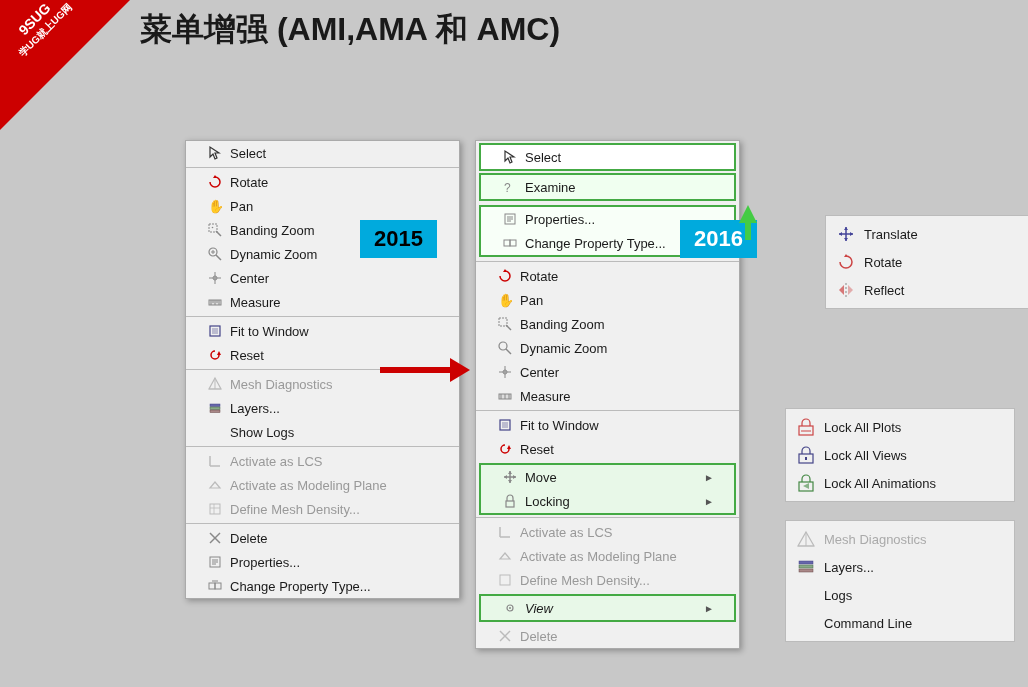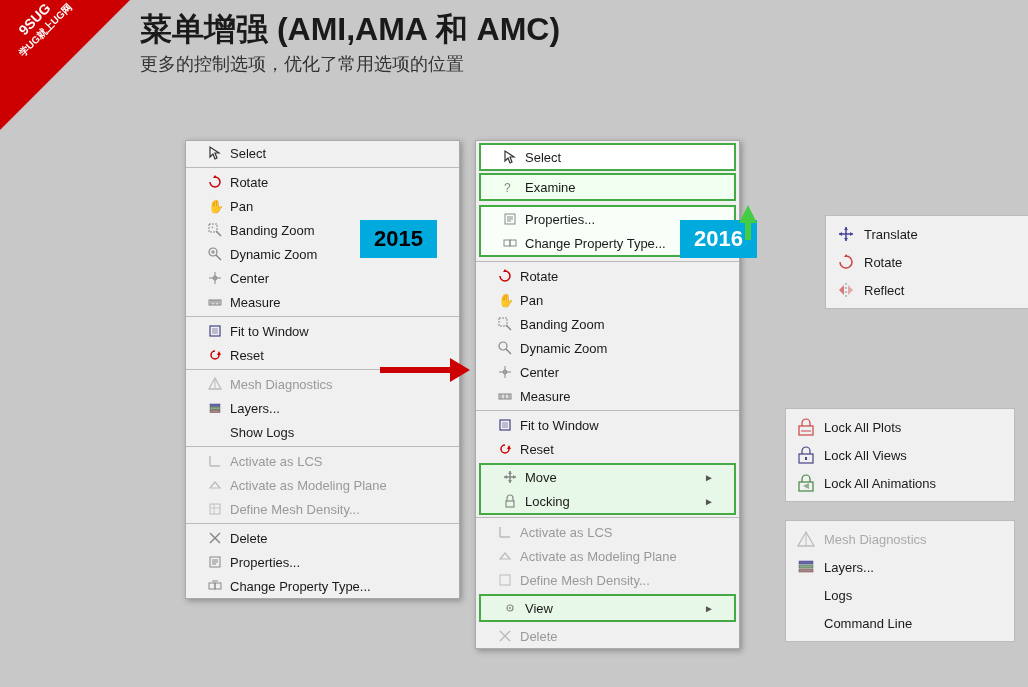--- a/index.html
+++ b/index.html
@@ -201,21 +201,20 @@
 <body>
 
 <div class="badge-triangle"></div>
 <div class="badge-text">
   <span class="badge-line1">9SUG</span>
   <span class="badge-line2">学UG就上UG网</span>
 </div>
 
 <div class="title-area">
   <div class="main-title">菜单增强 (AMI,AMA 和 AMC)</div>
-  <div class="sub-title">更多的控制选项，优化了常用选项的位置</div>
 </div>
 
 <div class="year-badge-2015">2015</div>
 <div class="year-badge-2016">2016</div>
 
 <div class="menu-2015">
 
   <div class="menu-item">
     <span class="icon">
       <svg width="14" height="14" viewBox="0 0 14 14">
@@ -600,21 +599,21 @@
 
   <div class="menu-item disabled">
     <span class="icon">
       <svg width="14" height="14" viewBox="0 0 14 14">
           <rect x="2" y="2" width="10" height="10" fill="none" stroke="#bbb" stroke-width="1"></rect>
         </svg>
     </span>
     <span>Define Mesh Density...</span>
   </div>
 
-  <div style="border: 2px solid #44aa44; margin: 2px 3px; background: #e8f8e8;">
+  <div style="border: 2px solid #44aa44; margin: 2px 3px; background: #e8f8e8; font-style: italic;">
     <div class="menu-item">
       <span class="icon">
         <svg width="14" height="14" viewBox="0 0 14 14">
             <circle cx="7" cy="7" r="3" fill="none" stroke="#888" stroke-width="1.2"></circle>
             <circle cx="7" cy="7" r="1" fill="#888"></circle>
           </svg>
       </span>
       <span>View</span>
       <span class="submenu-arrow">►</span>
     </div>

